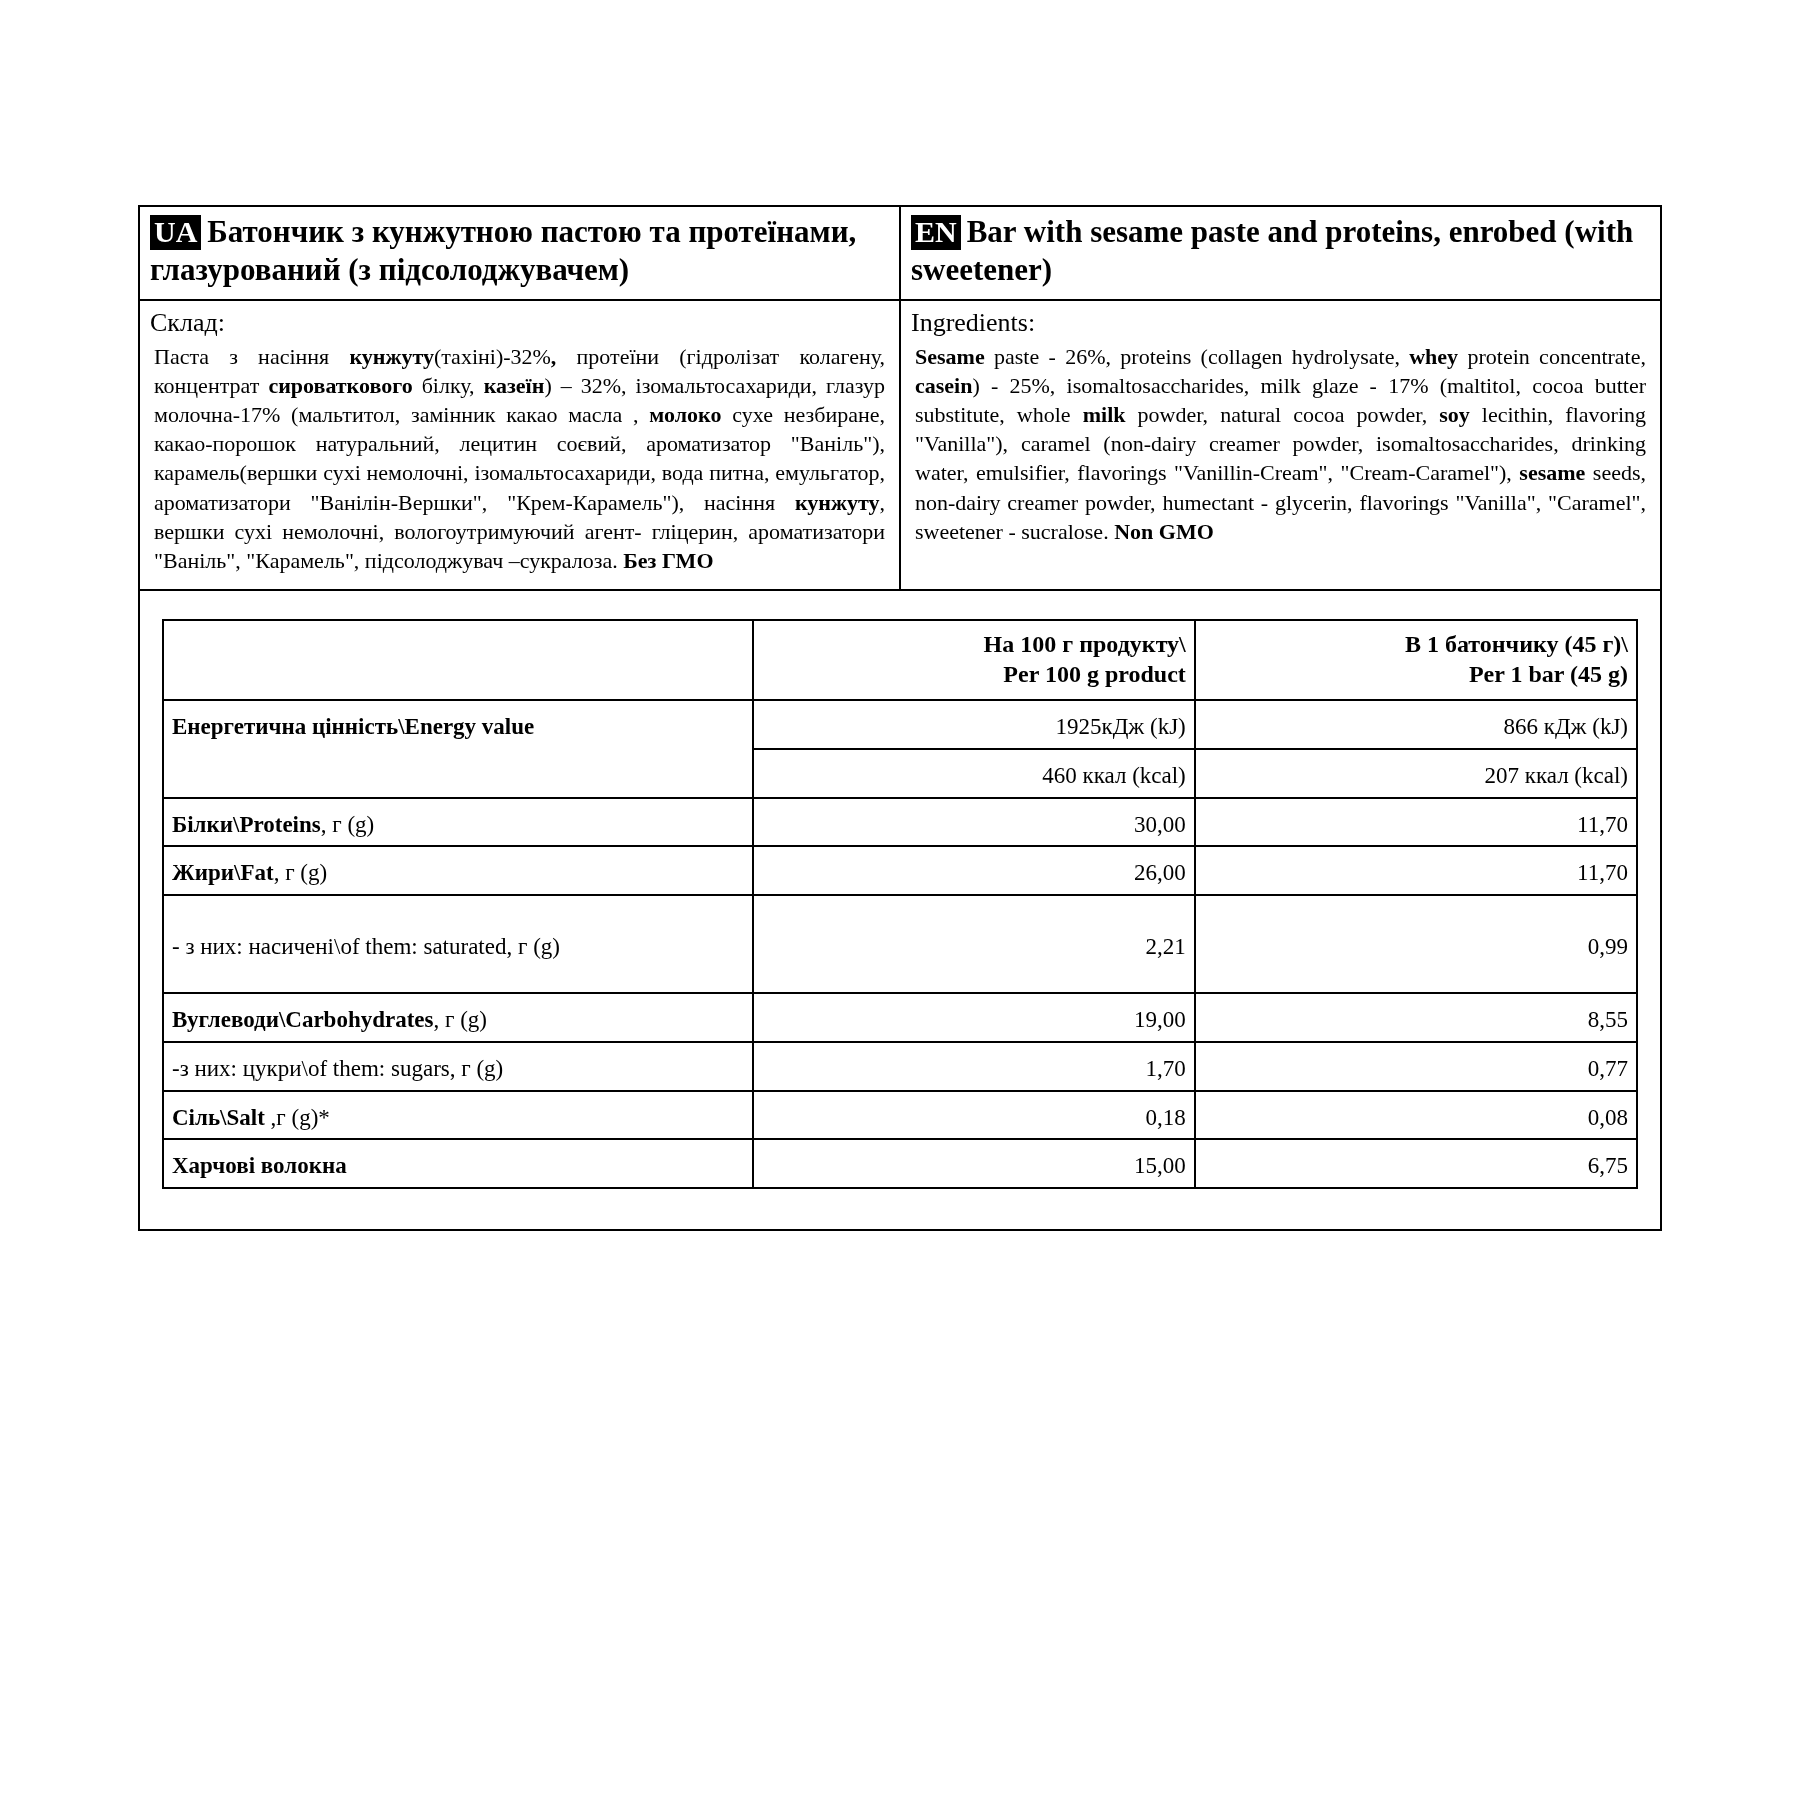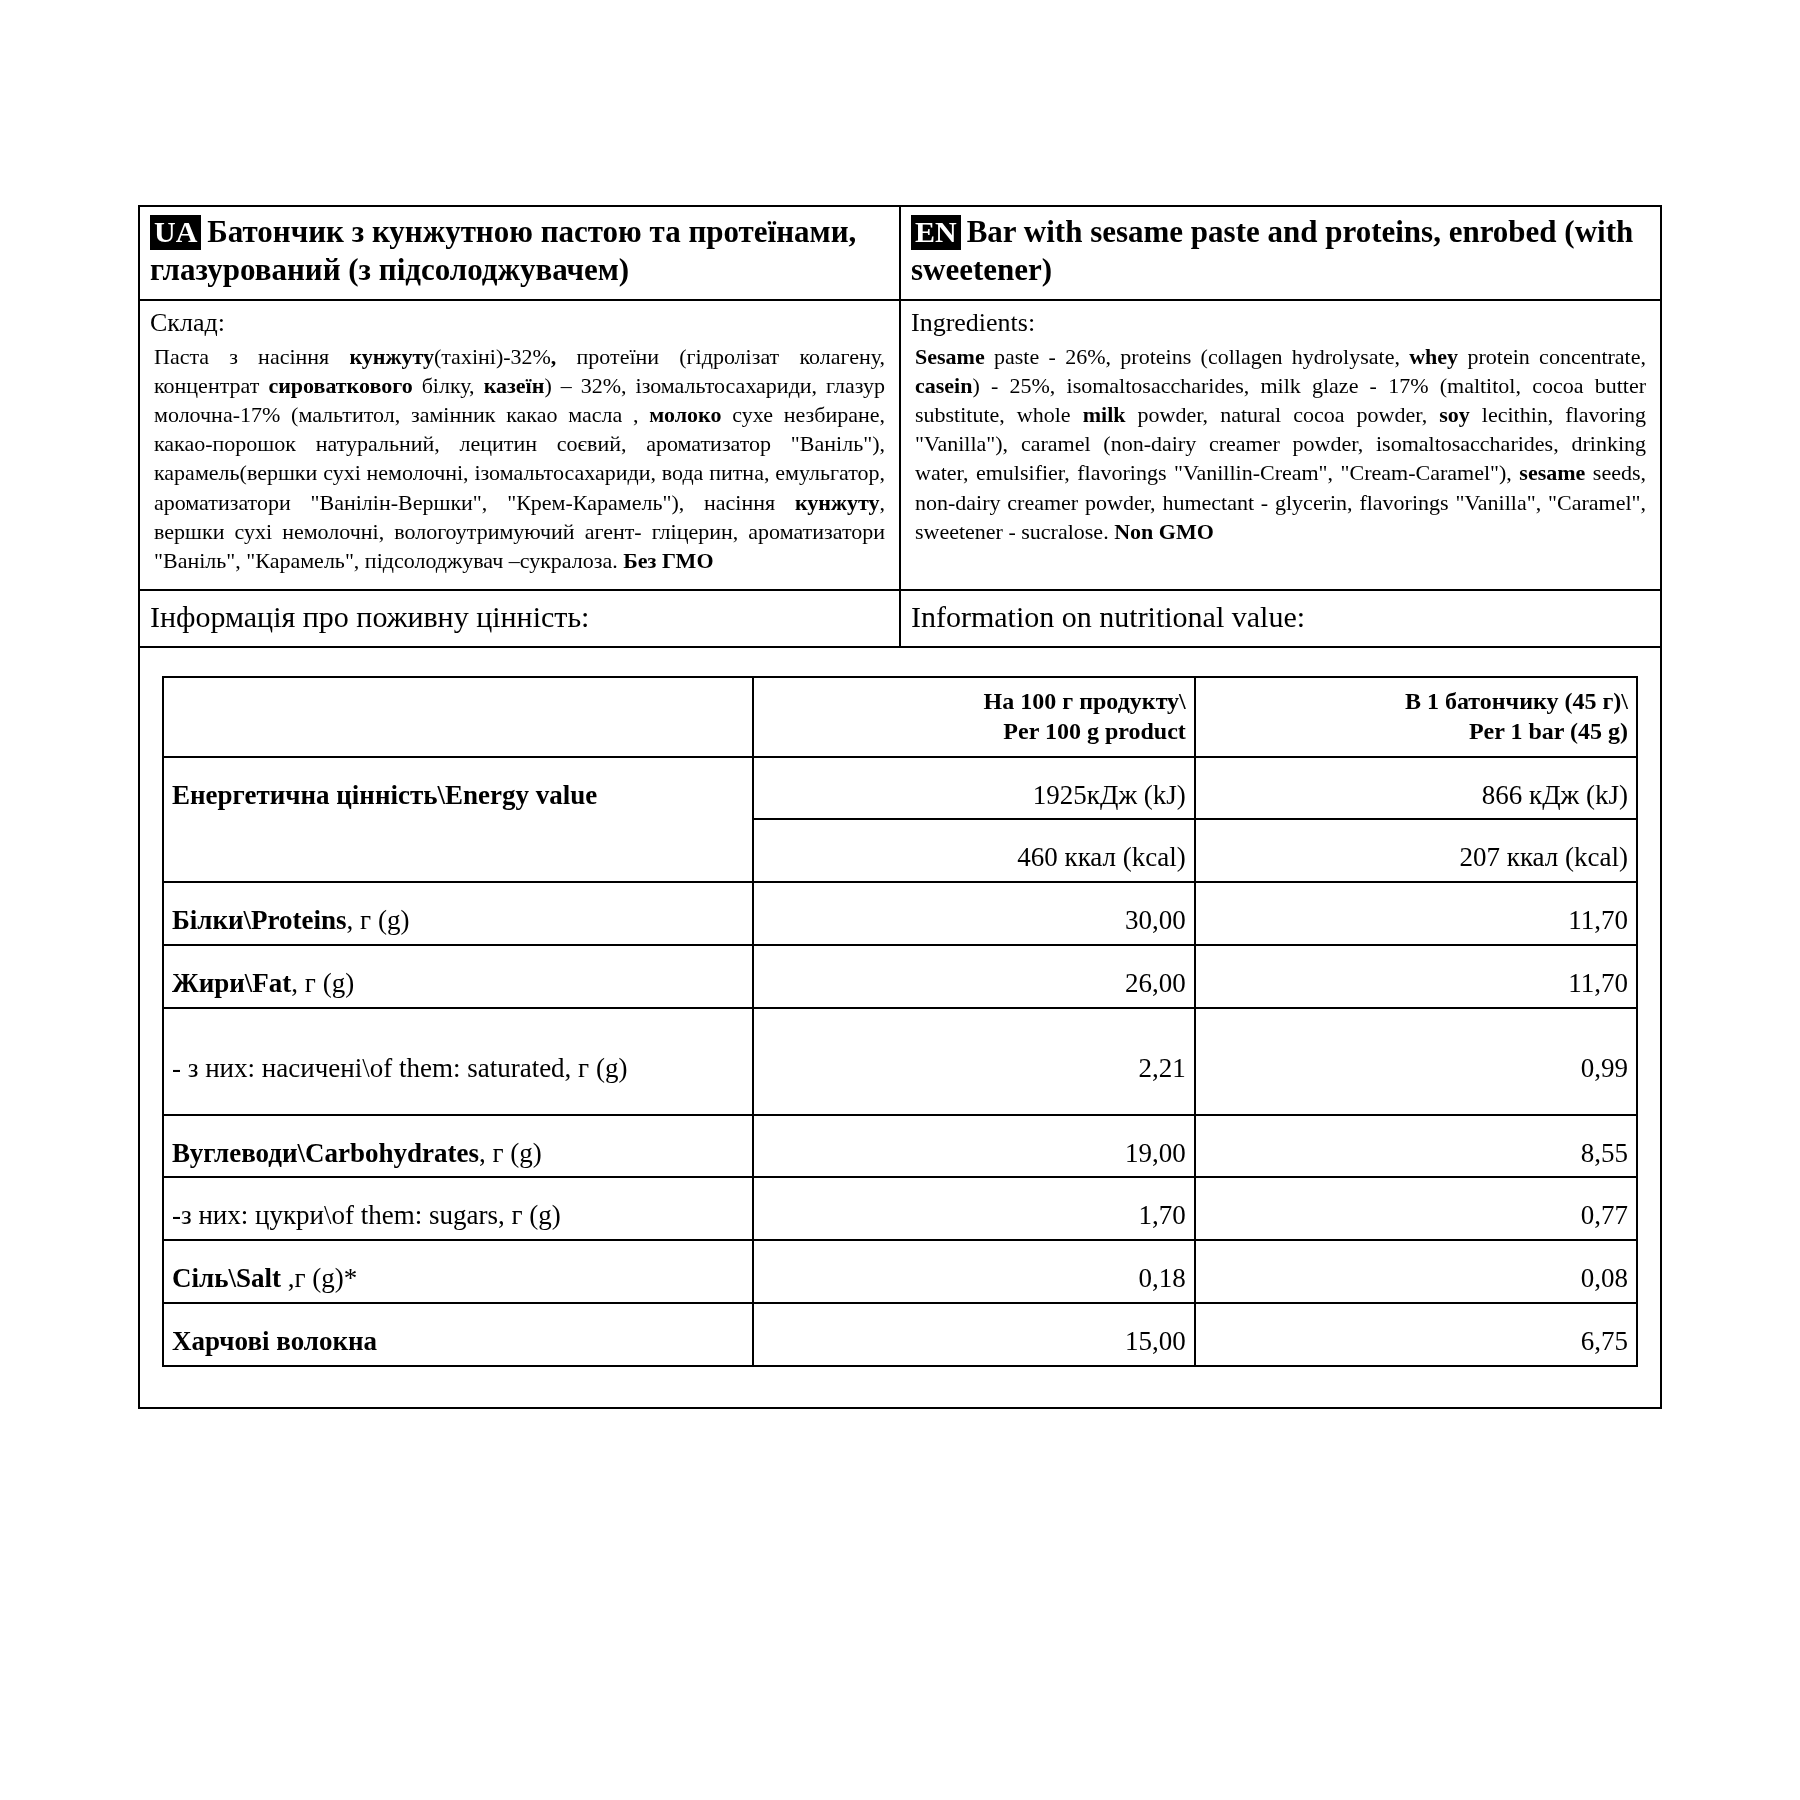--- a/index.html
+++ b/index.html
@@ -83,23 +83,23 @@
     border-top: none;
     padding: 28px 22px 40px 22px;
   }
   table.nutri {
     width: 100%;
     border-collapse: collapse;
     table-layout: fixed;
   }
   table.nutri td, table.nutri th {
     border: 2px solid #000;
-    font-size: 27px;
+    font-size: 23px;
     line-height: 1.25;
-    padding: 21px 8px 6px 8px;
+    padding: 12px 8px 6px 8px;
   }
   table.nutri th {
     font-weight: bold;
     text-align: right;
     font-size: 24px;
     padding: 8px 8px 10px 20px;
   }
   .c-name { width: 40%; text-align: left; }
   .c-val  { width: 30%; text-align: right; }
   .blank-tl { border: none; }
@@ -133,24 +133,20 @@
       <tr>
         <td>
           <div class="section-head ua-head">Склад:</div>
           <div class="body-text">Паста з насіння <b>кунжуту</b>(тахіні)-32%<b>,</b> протеїни (гідролізат колагену, концентрат <b>сироваткового</b> білку, <b>казеїн</b>) – 32%, ізомальтосахариди, глазур молочна-17% (мальтитол, замінник какао масла , <b>молоко</b> сухе незбиране, какао-порошок натуральний, лецитин соєвий, ароматизатор "Ваніль"), карамель(вершки сухі немолочні, ізомальтосахариди, вода питна, емульгатор, ароматизатори "Ванілін-Вершки", "Крем-Карамель"), насіння <b>кунжуту</b>, вершки сухі немолочні, вологоутримуючий агент- гліцерин, ароматизатори "Ваніль", "Карамель", підсолоджувач –сукралоза. <b>Без ГМО</b></div>
         </td>
         <td>
           <div class="section-head en-head">Ingredients:</div>
           <div class="body-text"><b>Sesame</b> paste - 26%, proteins (collagen hydrolysate, <b>whey</b> protein concentrate, <b>casein</b>) - 25%, isomaltosaccharides, milk glaze - 17% (maltitol, cocoa butter substitute, whole <b>milk</b> powder, natural cocoa powder, <b>soy</b> lecithin, flavoring "Vanilla"), caramel (non-dairy creamer powder, isomaltosaccharides, drinking water, emulsifier, flavorings "Vanillin-Cream", "Cream-Caramel"), <b>sesame</b> seeds, non-dairy creamer powder, humectant - glycerin, flavorings "Vanilla", "Caramel", sweetener - sucralose. <b>Non GMO</b></div>
         </td>
       </tr>
-      <tr>
-        <td class="nutri-head">Інформація про поживну цінність:</td>
-        <td class="nutri-head">Information on nutritional value:</td>
-      </tr>
     </tbody>
   </table>
 
   <div class="nutri-wrap">
     <table class="nutri">
       <colgroup>
           <col class="c-name">
           <col class="c-val">
           <col class="c-val">
         </colgroup>

